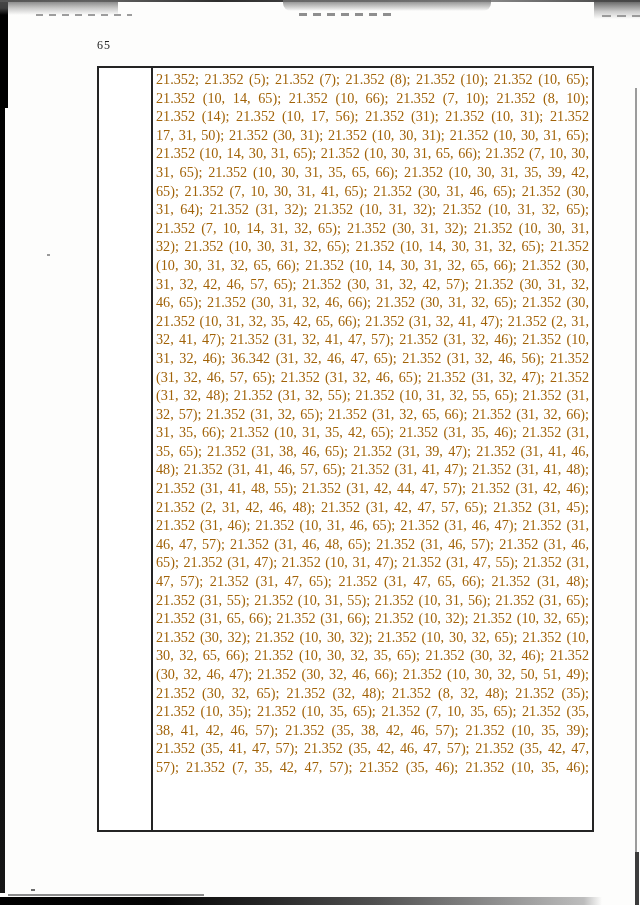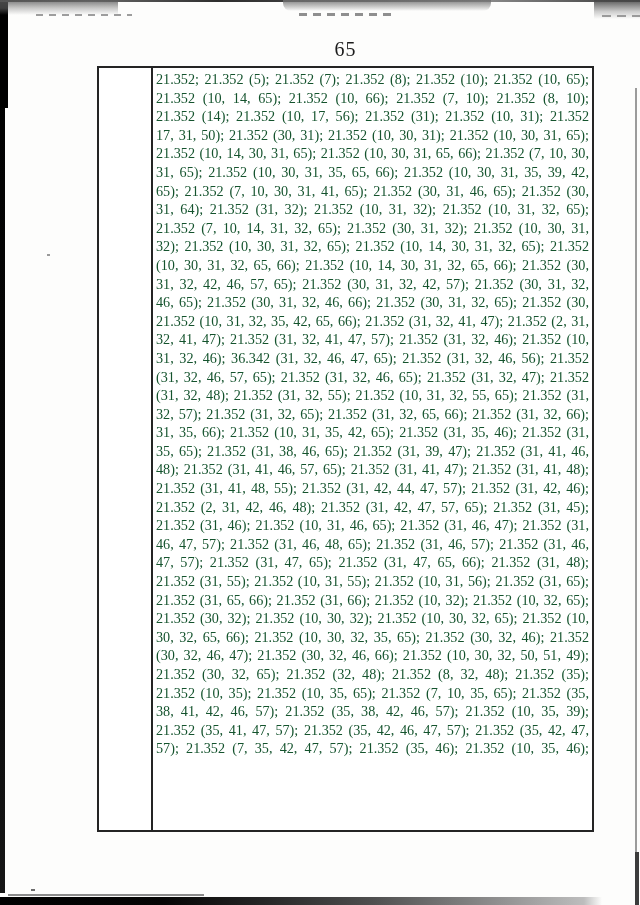--- a/index.html
+++ b/index.html
@@ -31,29 +31,29 @@
   .right-line-dark{position:absolute;left:635px;top:852px;width:4px;height:53px;background:#3c3c3c;}
   .bottom-band{position:absolute;left:0;top:897px;width:602px;height:8px;
     background:linear-gradient(90deg,#000 0%,#050505 27%,#262626 44%,#4f4f4f 62%,#8d8d8d 82%,#bdbdbd 97%,transparent 100%);}
   .bottom-gray-line{position:absolute;left:8px;top:894px;width:196px;height:2px;background:#8b8b8b;}
   .speck-a{position:absolute;left:47px;top:254px;width:3px;height:2px;background:#9a9a9a;}
   .speck-b{position:absolute;left:31px;top:889px;width:4px;height:2px;background:#6c6c6c;}
   .speck-c{position:absolute;left:528px;top:117px;width:2px;height:2px;background:#aaa;}
 
   
   .page-number{position:absolute;left:97px;top:38px;width:497px;
-    text-align:center;font-size:20px;letter-spacing:1px;}
+    text-align:left;font-size:12px;letter-spacing:1px;}
 
   
   .index-table{position:absolute;left:97px;top:66px;width:497px;height:766px;
     border:2px solid #242424;display:flex;box-sizing:border-box;background:#fff;}
   .cell-left{width:54px;border-right:2px solid #242424;box-sizing:border-box;}
   .cell-main{flex:1;padding:2px 3px 0 3px;overflow:hidden;}
   .line{font-size:14.2px;line-height:18.6px;white-space:normal;
-    text-align:justify;text-align-last:justify;color:#14532d;}
+    text-align:justify;text-align-last:justify;color:#a16207;}
 </style>
 </head>
 <body>
 
 <div class="edge-left-bar"></div>
 <div class="edge-left-top"></div>
 <div class="top-line"></div>
 <div class="top-smudge-left"></div>
 <div class="top-smudge-mid"></div>
 <div class="top-smudge-right"></div>
@@ -92,20 +92,21 @@
     <div class="line">(31, 32, 46, 57, 65); 21.352 (31, 32, 46, 65); 21.352 (31, 32, 47); 21.352</div>
     <div class="line">(31, 32, 48); 21.352 (31, 32, 55); 21.352 (10, 31, 32, 55, 65); 21.352 (31,</div>
     <div class="line">32, 57); 21.352 (31, 32, 65); 21.352 (31, 32, 65, 66); 21.352 (31, 32, 66);</div>
     <div class="line">31, 35, 66); 21.352 (10, 31, 35, 42, 65); 21.352 (31, 35, 46); 21.352 (31,</div>
     <div class="line">35, 65); 21.352 (31, 38, 46, 65); 21.352 (31, 39, 47); 21.352 (31, 41, 46,</div>
     <div class="line">48); 21.352 (31, 41, 46, 57, 65); 21.352 (31, 41, 47); 21.352 (31, 41, 48);</div>
     <div class="line">21.352 (31, 41, 48, 55); 21.352 (31, 42, 44, 47, 57); 21.352 (31, 42, 46);</div>
     <div class="line">21.352 (2, 31, 42, 46, 48); 21.352 (31, 42, 47, 57, 65); 21.352 (31, 45);</div>
     <div class="line">21.352 (31, 46); 21.352 (10, 31, 46, 65); 21.352 (31, 46, 47); 21.352 (31,</div>
     <div class="line">46, 47, 57); 21.352 (31, 46, 48, 65); 21.352 (31, 46, 57); 21.352 (31, 46,</div>
+    <div class="line">65); 21.352 (31, 47); 21.352 (10, 31, 47); 21.352 (31, 47, 55); 21.352 (31,</div>
     <div class="line">47, 57); 21.352 (31, 47, 65); 21.352 (31, 47, 65, 66); 21.352 (31, 48);</div>
     <div class="line">21.352 (31, 55); 21.352 (10, 31, 55); 21.352 (10, 31, 56); 21.352 (31, 65);</div>
     <div class="line">21.352 (31, 65, 66); 21.352 (31, 66); 21.352 (10, 32); 21.352 (10, 32, 65);</div>
     <div class="line">21.352 (30, 32); 21.352 (10, 30, 32); 21.352 (10, 30, 32, 65); 21.352 (10,</div>
     <div class="line">30, 32, 65, 66); 21.352 (10, 30, 32, 35, 65); 21.352 (30, 32, 46); 21.352</div>
     <div class="line">(30, 32, 46, 47); 21.352 (30, 32, 46, 66); 21.352 (10, 30, 32, 50, 51, 49);</div>
     <div class="line">21.352 (30, 32, 65); 21.352 (32, 48); 21.352 (8, 32, 48); 21.352 (35);</div>
     <div class="line">21.352 (10, 35); 21.352 (10, 35, 65); 21.352 (7, 10, 35, 65); 21.352 (35,</div>
     <div class="line">38, 41, 42, 46, 57); 21.352 (35, 38, 42, 46, 57); 21.352 (10, 35, 39);</div>
     <div class="line">21.352 (35, 41, 47, 57); 21.352 (35, 42, 46, 47, 57); 21.352 (35, 42, 47,</div>

